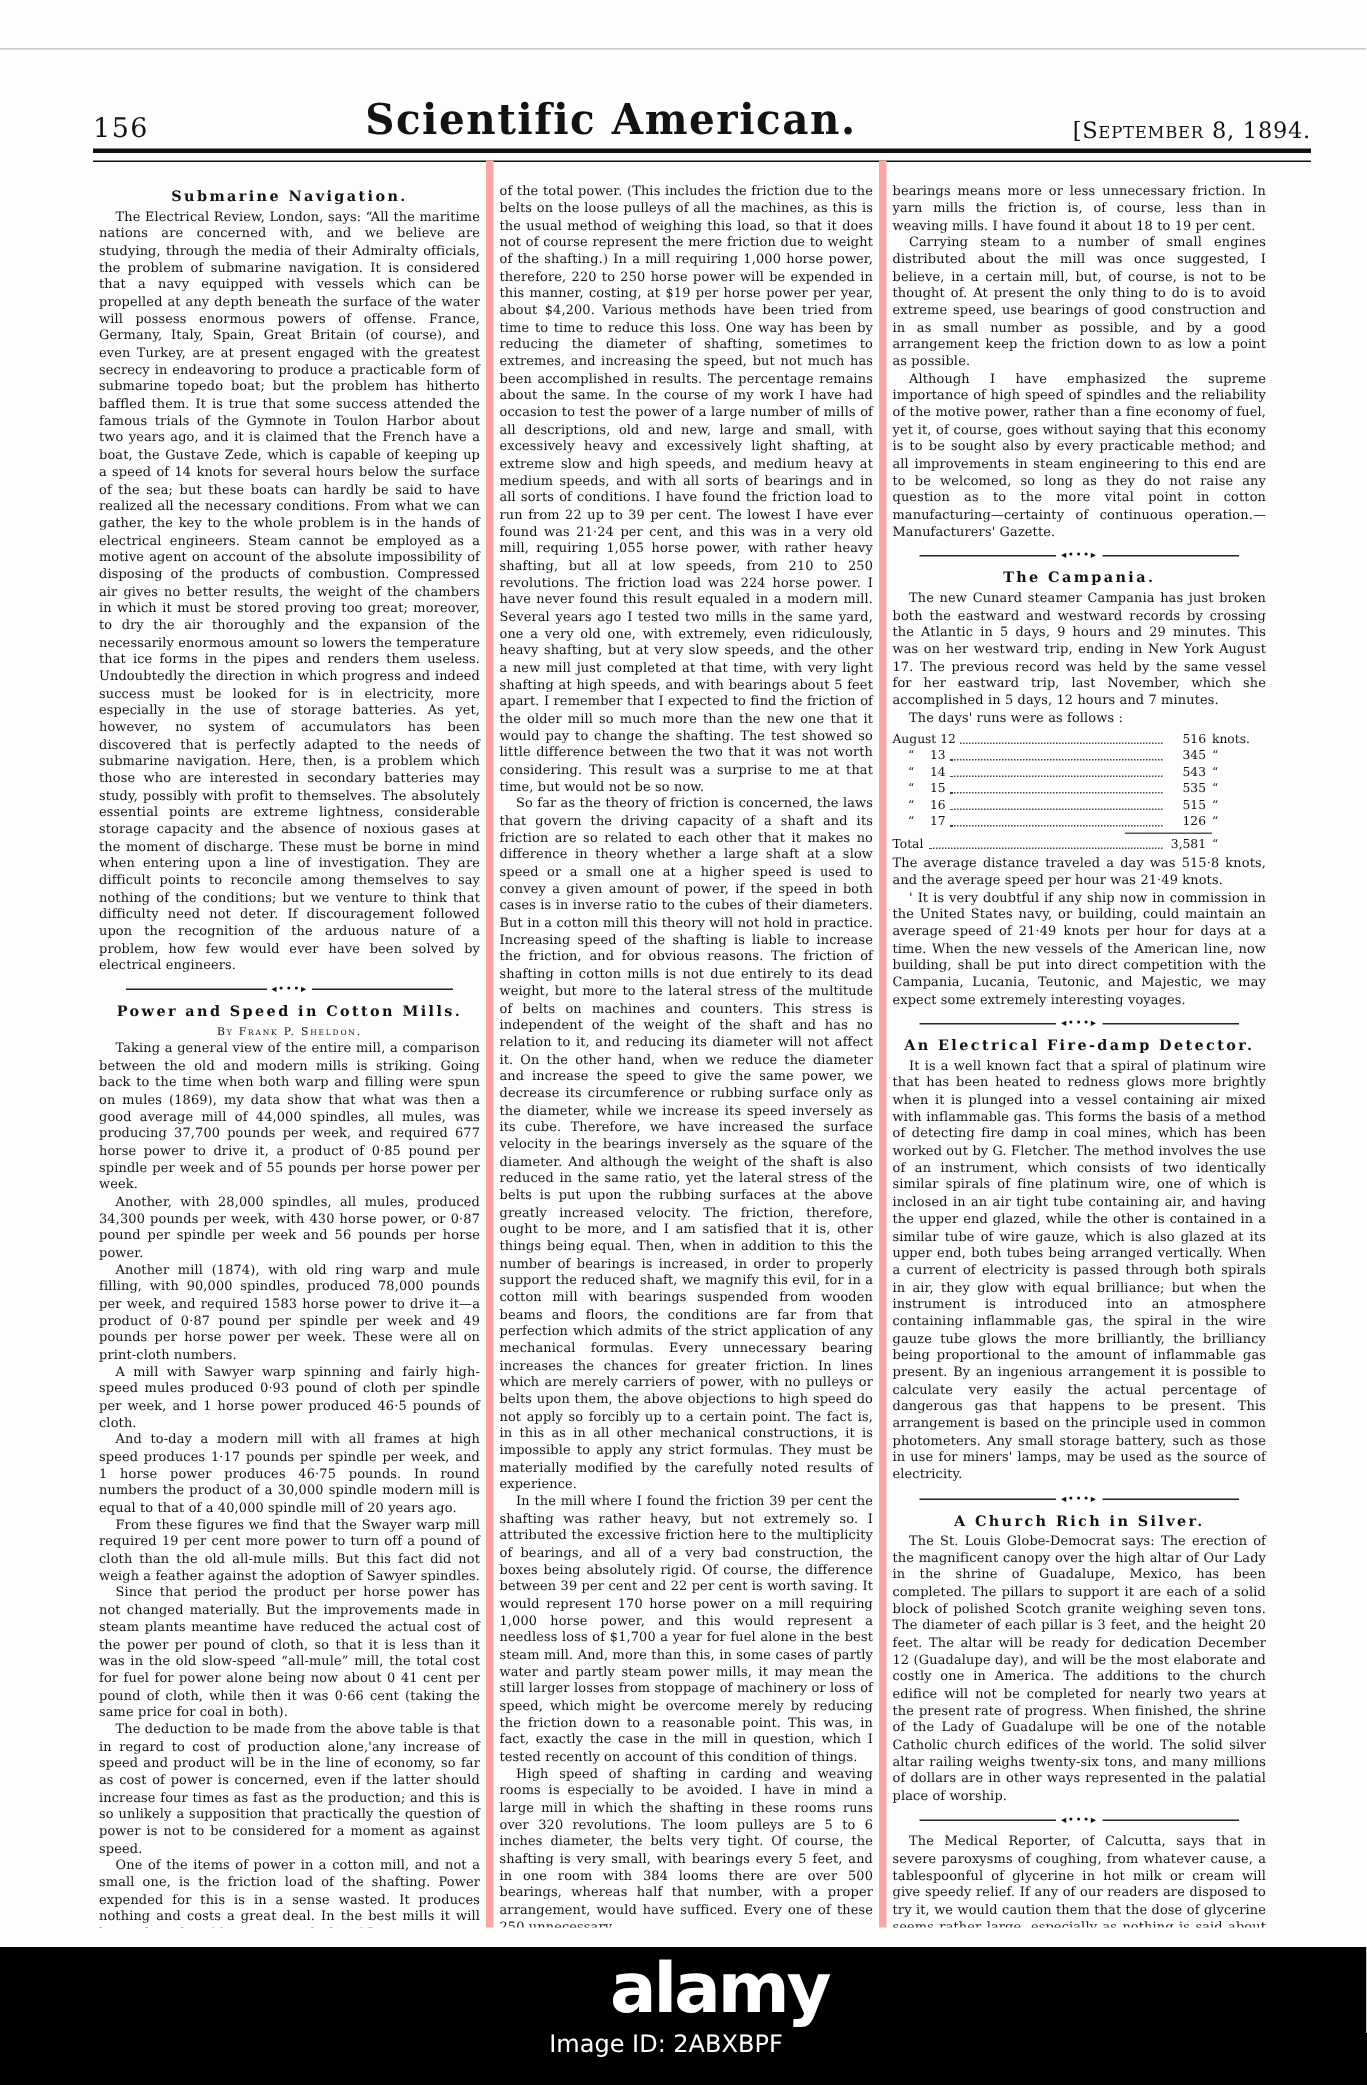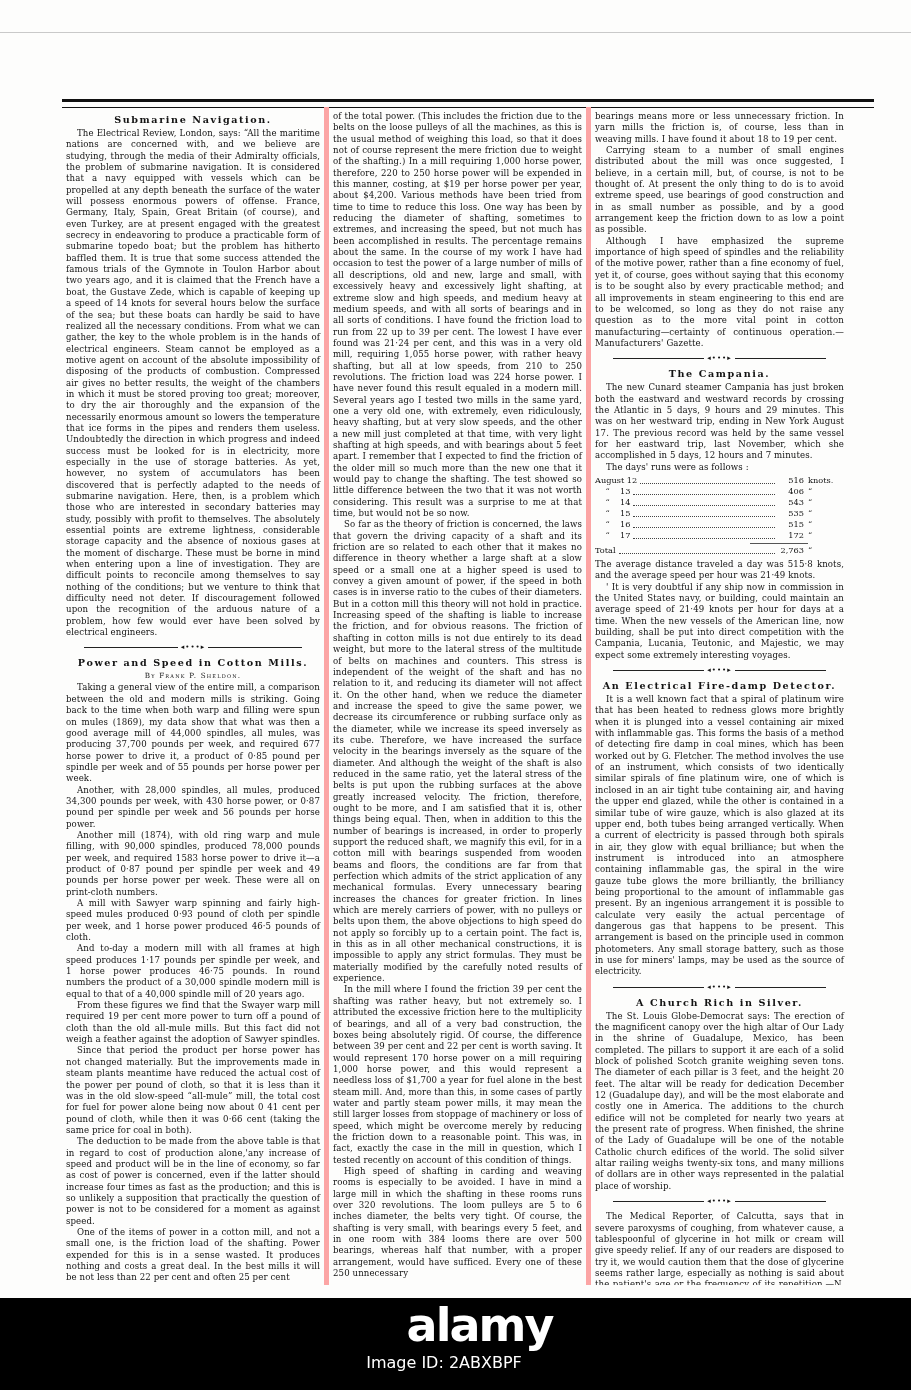--- a/index.html
+++ b/index.html
@@ -9,21 +9,21 @@
   .faint-rule{position:absolute;left:0;top:32px;width:911px;height:1px;background:#c9c9c9;}
   .header{position:absolute;left:62px;top:62px;width:812px;height:34px;
           display:flex;align-items:flex-end;justify-content:space-between;}
   .pageno{font-size:18px;letter-spacing:1px;}
   .masthead{font-size:27px;font-weight:bold;letter-spacing:1px;transform:scaleY(1.05);}
   .issue-date{font-size:15px;font-variant:small-caps;letter-spacing:.5px;}
   .double-rule{position:absolute;left:62px;top:99px;width:812px;height:5px;
                border-top:3px solid #111;border-bottom:1px solid #111;}
   .columns{position:absolute;left:62px;top:107px;width:812px;height:1178px;
            display:flex;}
-  .col{width:262px;padding:4px 4px;box-sizing:border-box;overflow:hidden;}
+  .col{width:262px;padding:16px 4px;box-sizing:border-box;overflow:hidden;}
   .col+.col{border-left:5px solid #fca5a5;}
   .para{margin:0;font-size:8.6px;line-height:11.35px;text-align:justify;text-indent:11px;
         letter-spacing:.1px;}
   .para.noindent{text-indent:0;}
   .article-heading{font-size:9.6px;font-weight:bold;text-align:center;letter-spacing:1.6px;
                    margin:3px 0 2px 0;line-height:12px;}
   .article-byline{font-size:7.2px;text-align:center;letter-spacing:1.2px;margin:0 0 2px 0;
                   line-height:9px;font-variant:small-caps;}
   .divider{display:flex;align-items:center;justify-content:center;height:13px;margin:3px 18px;}
   .dline{flex:1;height:1px;background:#222;}
@@ -42,20 +42,25 @@
               font-family:"DejaVu Sans","Liberation Sans",sans-serif;}
   .wm-right{margin-right:40px;text-align:right;color:#ffffff;}
   .wm-id{font-size:16px;line-height:22px;}
   .wm-url{font-size:19px;font-weight:bold;line-height:24px;margin-top:14px;}
 </style>
 </head>
 <body>
 
 <div class="page">
   <div class="faint-rule"></div>
+  <div class="header">
+    <span class="pageno">156</span>
+    <span class="masthead">Scientific American.</span>
+    <span class="issue-date">[September 8, 1894.</span>
+  </div>
   <div class="double-rule"></div>
   <div class="columns">
     <div class="col" id="col0">
         <div class="article-heading">Submarine Navigation.</div>
         <p class="para">The Electrical Review, London, says: “All the maritime nations are concerned with, and we believe are studying, through the media of their Admiralty officials, the problem of submarine navigation. It is considered that a navy equipped with vessels which can be propelled at any depth beneath the surface of the water will possess enormous powers of offense. France, Germany, Italy, Spain, Great Britain (of course), and even Turkey, are at present engaged with the greatest secrecy in endeavoring to produce a practicable form of submarine topedo boat; but the problem has hitherto baffled them. It is true that some success attended the famous trials of the Gymnote in Toulon Harbor about two years ago, and it is claimed that the French have a boat, the Gustave Zede, which is capable of keeping up a speed of 14 knots for several hours below the surface of the sea; but these boats can hardly be said to have realized all the necessary conditions. From what we can gather, the key to the whole problem is in the hands of electrical engineers. Steam cannot be employed as a motive agent on account of the absolute impossibility of disposing of the products of combustion. Compressed air gives no better results, the weight of the chambers in which it must be stored proving too great; moreover, to dry the air thoroughly and the expansion of the necessarily enormous amount so lowers the temperature that ice forms in the pipes and renders them useless. Undoubtedly the direction in which progress and indeed success must be looked for is in electricity, more especially in the use of storage batteries. As yet, however, no system of accumulators has been discovered that is perfectly adapted to the needs of submarine navigation. Here, then, is a problem which those who are interested in secondary batteries may study, possibly with profit to themselves. The absolutely essential points are extreme lightness, considerable storage capacity and the absence of noxious gases at the moment of discharge. These must be borne in mind when entering upon a line of investigation. They are difficult points to reconcile among themselves to say nothing of the conditions; but we venture to think that difficulty need not deter. If discouragement followed upon the recognition of the arduous nature of a problem, how few would ever have been solved by electrical engineers.</p>
         <div class="divider">
           <span class="dline"></span>
           <span class="dorn">◂•••▸</span>
           <span class="dline"></span>
         </div>
@@ -92,21 +97,21 @@
         <div class="runs-table">
           <div class="trow">
             <span class="tlabel">August 12</span>
             <span class="tdots"></span>
             <span class="tval">516</span>
             <span class="tunit">knots.</span>
           </div>
           <div class="trow">
             <span class="tlabel">    “    13</span>
             <span class="tdots"></span>
-            <span class="tval">406</span>
+            <span class="tval">345</span>
             <span class="tunit">“</span>
           </div>
           <div class="trow">
             <span class="tlabel">    “    14</span>
             <span class="tdots"></span>
             <span class="tval">543</span>
             <span class="tunit">“</span>
           </div>
           <div class="trow">
             <span class="tlabel">    “    15</span>
@@ -116,28 +121,28 @@
           </div>
           <div class="trow">
             <span class="tlabel">    “    16</span>
             <span class="tdots"></span>
             <span class="tval">515</span>
             <span class="tunit">“</span>
           </div>
           <div class="trow">
             <span class="tlabel">    “    17</span>
             <span class="tdots"></span>
-            <span class="tval">172</span>
+            <span class="tval">126</span>
             <span class="tunit">“</span>
           </div>
           <div class="trule"></div>
           <div class="trow">
             <span class="tlabel">Total</span>
             <span class="tdots"></span>
-            <span class="tval">2,763</span>
+            <span class="tval">3,581</span>
             <span class="tunit">“</span>
           </div>
         </div>
         <p class="para noindent">The average distance traveled a day was 515·8 knots, and the average speed per hour was 21·49 knots.</p>
         <p class="para">' It is very doubtful if any ship now in commission in the United States navy, or building, could maintain an average speed of 21·49 knots per hour for days at a time. When the new vessels of the American line, now building, shall be put into direct competition with the Campania, Lucania, Teutonic, and Majestic, we may expect some extremely interesting voyages.</p>
         <div class="divider">
           <span class="dline"></span>
           <span class="dorn">◂•••▸</span>
           <span class="dline"></span>
         </div>

